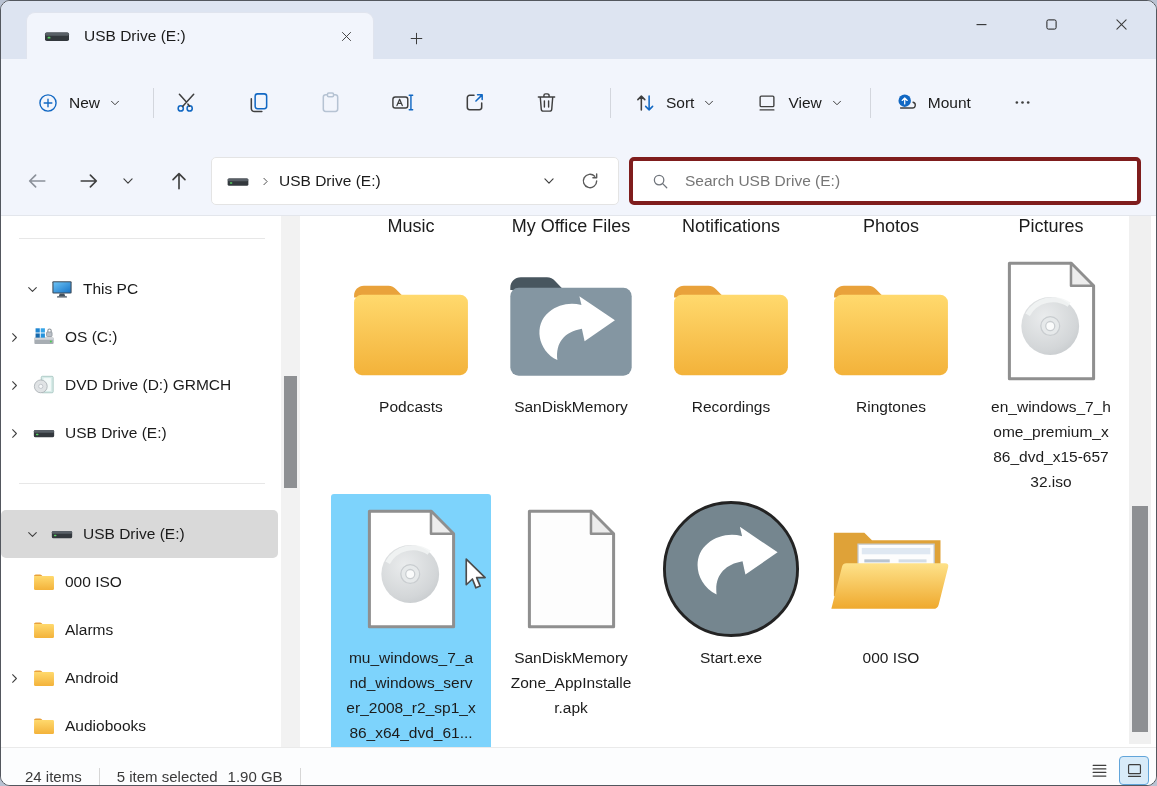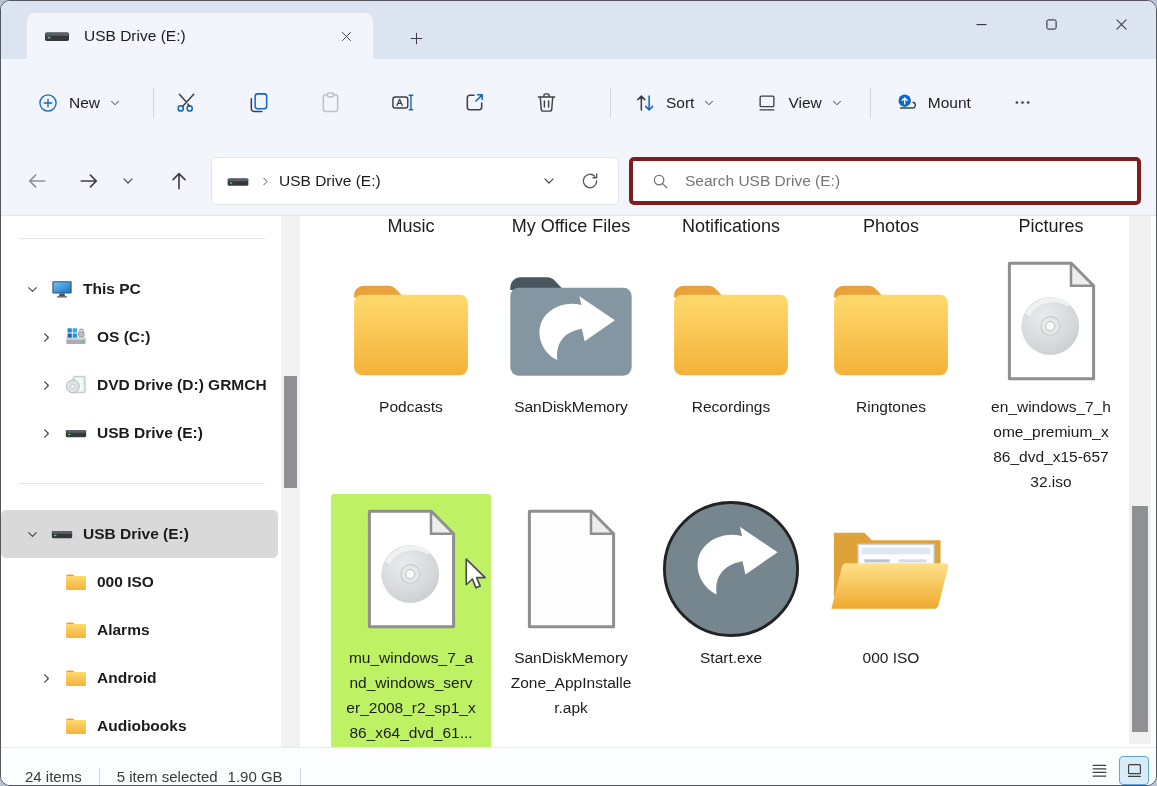--- a/index.html
+++ b/index.html
@@ -57,37 +57,37 @@
   .searchbar input{border:none;outline:none;flex:1;font-family:"Liberation Sans",sans-serif;font-size:15.5px;color:#1b1b1b;background:transparent;}
   .searchbar input::placeholder{color:#767676;}
 
   
   .sidebar{position:absolute;left:0;top:215px;width:300px;bottom:38px;background:#fff;overflow:hidden;}
   .sb-sep{height:1px;background:#e7e7e7;margin:26px 36px 26px 18px;}
   .sb-sep.first{margin-top:22px;}
   .sb-row{height:48px;display:flex;align-items:center;margin-right:23px;border-radius:5px;}
   .sb-row.selected{background:#d9d9d9;}
   .sb-row.indent-0{padding-left:18px;}
-  .sb-row.indent-1{padding-left:32px;}
+  .sb-row.indent-1{}
   .sb-chev{width:26px;height:14px;display:flex;align-items:center;justify-content:center;flex:0 0 auto;}
   .sb-chev svg{width:13px;height:13px;}
   .sb-row .ic{width:22px;height:22px;margin:0 10px 0 6px;flex:0 0 auto;}
-  .sb-label{font-size:15.5px;color:#1b1b1b;white-space:nowrap;font-weight:bold;}
+  .sb-label{font-size:15.5px;color:#1b1b1b;white-space:nowrap;}
   .sb-track{position:absolute;left:280px;top:0;width:19px;height:100%;background:#f2f2f2;}
   .sb-thumb{position:absolute;left:283px;top:160px;width:13px;height:112px;background:#8e9093;}
 
   
   .main{position:absolute;left:300px;top:215px;right:0;bottom:38px;background:#fff;overflow:hidden;}
   .row-labels{position:absolute;top:0;left:30px;display:flex;}
   .cell-label-only{width:160px;text-align:center;font-size:18px;color:#1c1c1c;}
   .grid-row{position:absolute;left:30px;display:flex;}
   .grid-row.r1{top:32px;}
   .grid-row.r2{top:278px;}
   .cell{width:160px;display:flex;flex-direction:column;align-items:center;box-sizing:border-box;padding-bottom:5px;}
-  .cell.selected{background:#bef264;border-radius:3px;}
+  .cell.selected{background:#7dd3fc;border-radius:3px;}
   .icon-box{display:flex;justify-content:center;width:100%;}
   .r1 .icon-box{height:134px;align-items:flex-end;}
   .r2 .icon-box{height:150px;align-items:center;}
   .cell-label{margin-top:12px;font-size:15.5px;line-height:25px;color:#1c1c1c;text-align:center;white-space:pre-line;max-width:156px;}
   .r2 .cell-label{margin-top:1px;}
   .gi-folder{width:126px;height:106px;}
   .gi-portableapps-folder{width:138px;height:113px;}
   .gi-iso-file{width:93px;height:122px;}
   .gi-file{width:93px;height:122px;}
   .gi-portableapps-app{width:142px;height:142px;}

